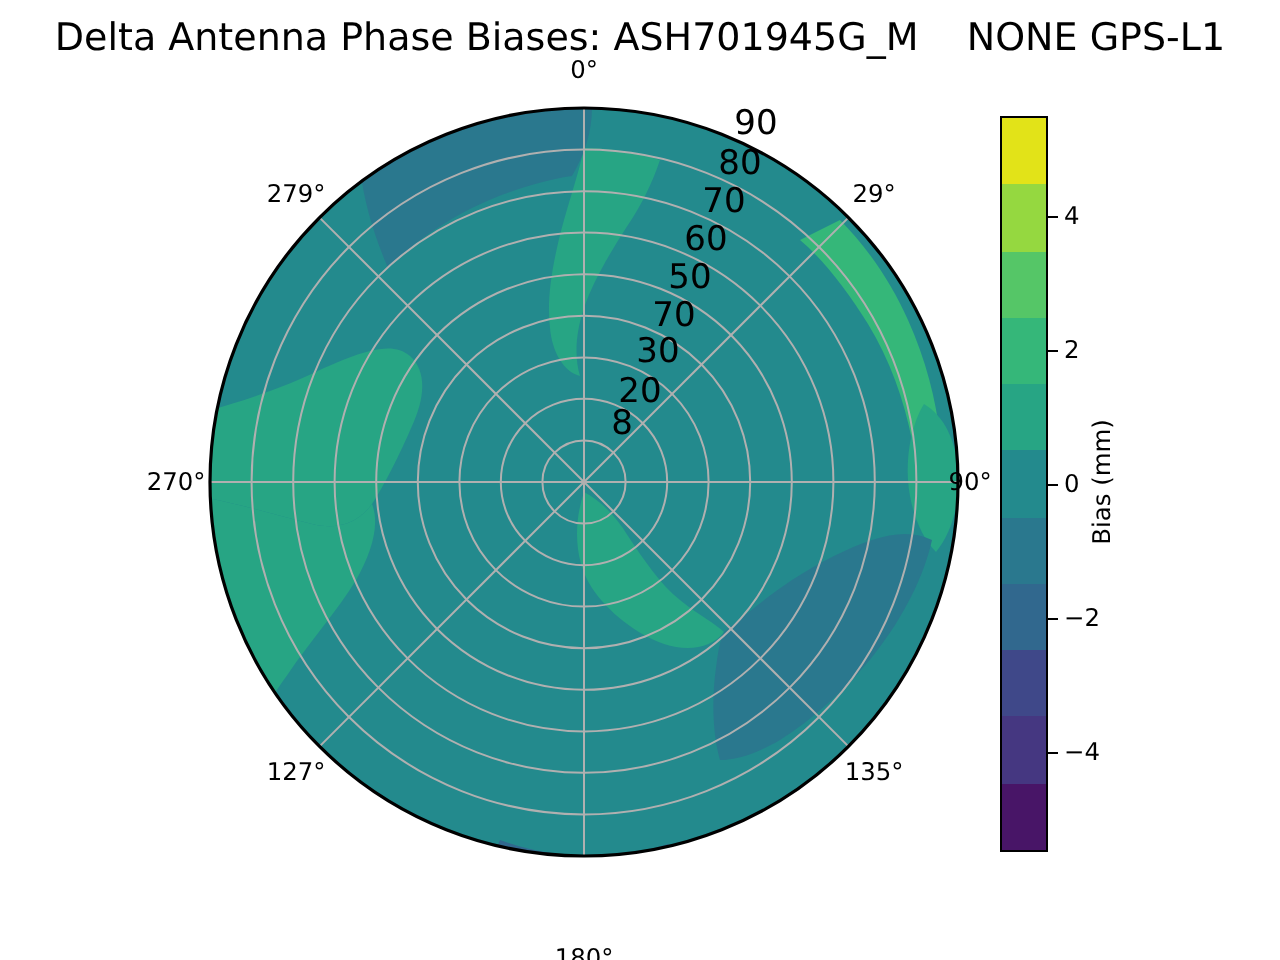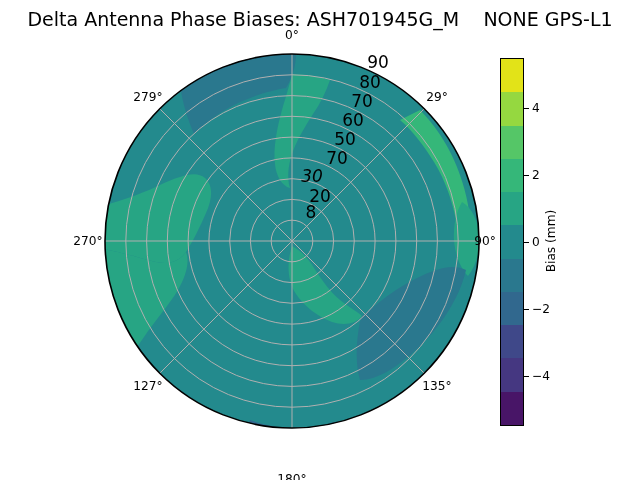--- a/index.html
+++ b/index.html
@@ -107,21 +107,21 @@
   <div class="ang-label" style="left:437px;top:97px;transform:translate(-50%,-50%);">29°</div>
   <div class="ang-label" style="left:485px;top:241px;transform:translate(-50%,-50%);">90°</div>
   <div class="ang-label" style="left:437px;top:386px;transform:translate(-50%,-50%);">135°</div>
   <div class="ang-label" style="left:292px;top:447px;transform:translate(-50%,-50%);margin-top:32px;">180°</div>
   <div class="ang-label" style="left:148px;top:386px;transform:translate(-50%,-50%);">127°</div>
   <div class="ang-label" style="left:88px;top:241px;transform:translate(-50%,-50%);">270°</div>
   <div class="ang-label" style="left:148px;top:97px;transform:translate(-50%,-50%);">279°</div>
 
   <div class="rad-label" style="left:311px;top:212px;transform:translate(-50%,-50%);">8</div>
   <div class="rad-label" style="left:320px;top:196px;transform:translate(-50%,-50%);">20</div>
-  <div class="rad-label" style="left:312px;top:176px;transform:translate(-50%,-50%);font-style:italic;">30</div>
+  <div class="rad-label" style="left:329px;top:176px;transform:translate(-50%,-50%);">30</div>
   <div class="rad-label" style="left:337px;top:158px;transform:translate(-50%,-50%);">70</div>
   <div class="rad-label" style="left:345px;top:139px;transform:translate(-50%,-50%);">50</div>
   <div class="rad-label" style="left:353px;top:120px;transform:translate(-50%,-50%);">60</div>
   <div class="rad-label" style="left:362px;top:101px;transform:translate(-50%,-50%);">70</div>
   <div class="rad-label" style="left:370px;top:82px;transform:translate(-50%,-50%);">80</div>
   <div class="rad-label" style="left:378px;top:62px;transform:translate(-50%,-50%);">90</div>
 
   <div id="colorbar-wrap">
     <div id="colorbar-grad">
         <div class="cb-band" style="height: 9.09091%; background: rgb(226, 227, 24);"></div>

